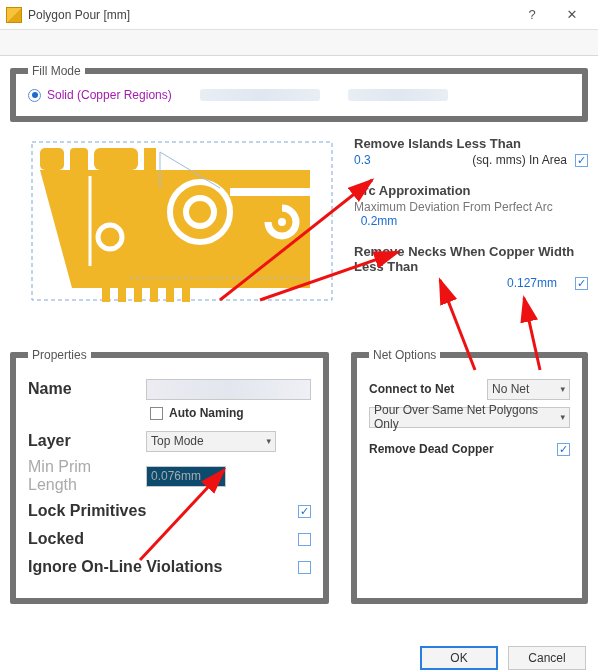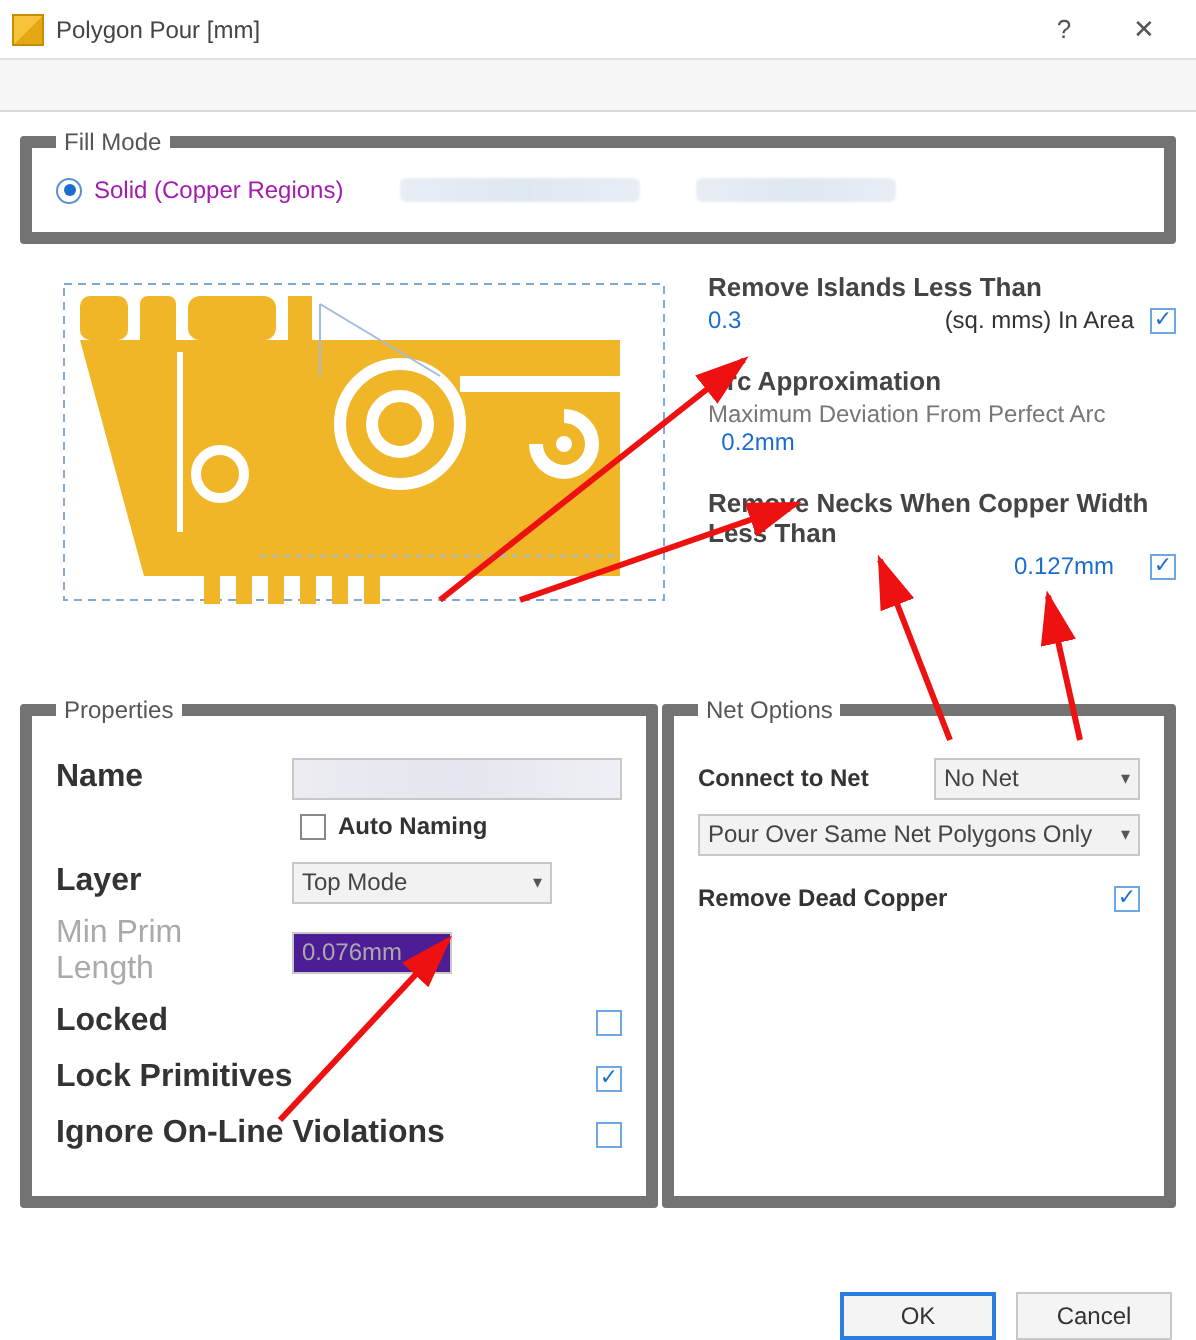--- a/index.html
+++ b/index.html
@@ -110,21 +110,21 @@
       margin-top: 2px;
     }
     .linkval { color: #1b6ccf; font-size: 12px; }
     .chk {
       width: 13px; height: 13px; border: 1px solid #6fa7e6;
       background: #fff; display: inline-flex; align-items: center; justify-content: center;
       font-size: 11px; color: #1b6ccf; line-height: 1;
     }
     .chk.checked::after { content: "✓"; }
     .row2 {
-      display: flex; gap: 2px;
+      display: flex; gap: 22px;
     }
     .props { flex: 0 0 300px; }
     .netopts { flex: 1; }
     .form-row {
       display: flex; align-items: center;
       margin: 6px 0;
       gap: 8px;
       min-height: 22px;
     }
     .form-label { width: 110px; color: #444; font-size: 16px; }
@@ -132,21 +132,21 @@
     .form-label.dis { color: #aaa; }
     .input, .select {
       border: 1px solid #c8c8c8;
       height: 21px;
       padding: 0 4px;
       font-size: 12px;
       background: #fff;
       color: #444;
       flex: 1;
     }
-    .input.dis { background: #4c1d95; color: #aaa; width: 80px; flex: 0 0 80px; }
+    .input.dis { background: #0c4a6e; color: #aaa; width: 80px; flex: 0 0 80px; }
     .select {
       display: flex; align-items: center; justify-content: space-between;
       background: #f2f2f2;
       padding-right: 4px;
     }
     .select .caret { font-size: 9px; color: #555; }
     .auto-naming {
       display: flex; align-items: center; gap: 6px;
       margin: 4px 0 10px 122px;
     }
@@ -289,26 +289,26 @@
           <span class="caret">▾</span>
         </div>
       </div>
 
       <div class="form-row">
         <span class="form-label dis">Min Prim Length</span>
         <input class="input dis" readonly="" value="0.076mm" style="">
       </div>
 
       <div class="form-row">
+        <span class="form-label bold" style="width:auto;flex:1">Lock Primitives</span>
+        <span class="chk checked end-chk"></span>
+      </div>
+      <div class="form-row">
         <span class="form-label bold" style="width:auto;flex:1">Locked</span>
         <span class="chk end-chk"></span>
-      </div>
-      <div class="form-row">
-        <span class="form-label bold" style="width:auto;flex:1">Lock Primitives</span>
-        <span class="chk checked end-chk"></span>
       </div>
       <div class="form-row">
         <span class="form-label bold" style="width:auto;flex:1">Ignore On-Line Violations</span>
         <span class="chk end-chk"></span>
       </div>
     </fieldset>
 
     <fieldset class="group netopts">
       <legend>Net Options</legend>
 

